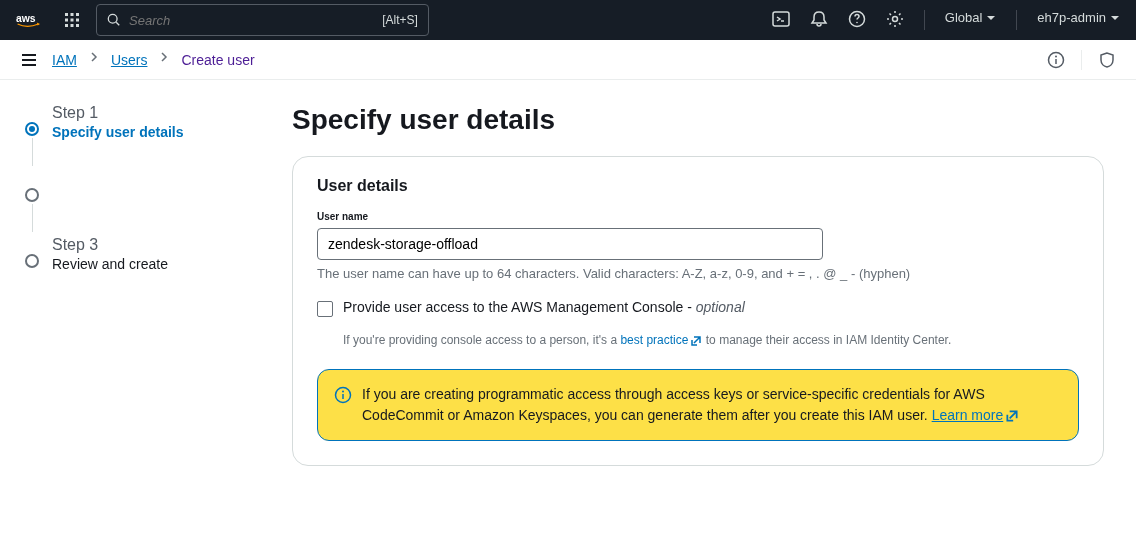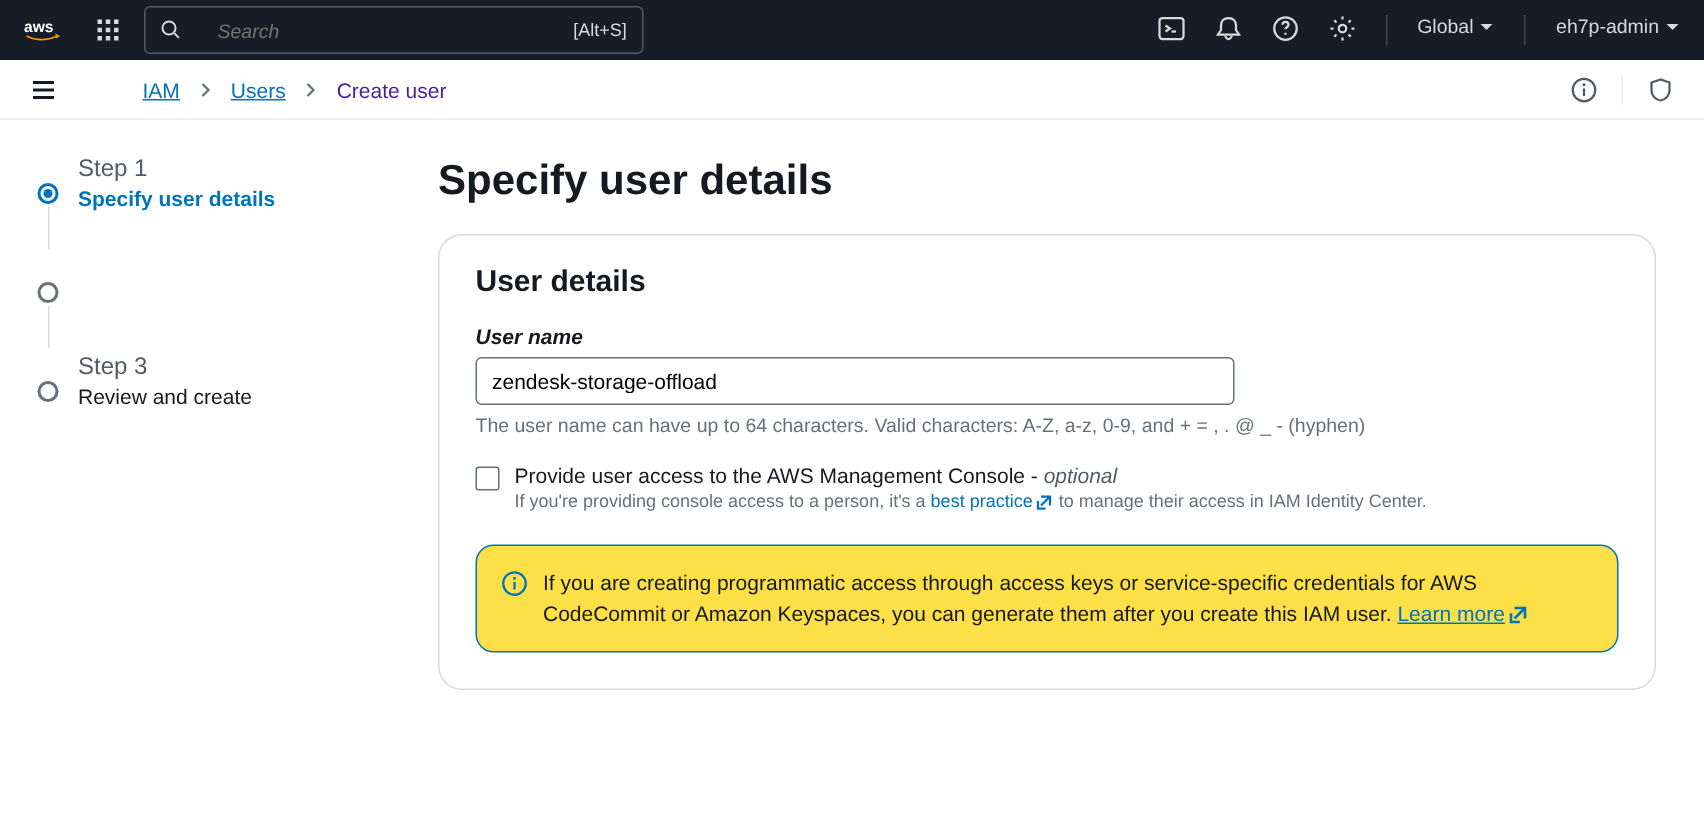--- a/index.html
+++ b/index.html
@@ -3,35 +3,35 @@
   <meta charset="utf-8">
   <style>
     * { margin: 0; padding: 0; box-sizing: border-box; }
     body { font-family: "Amazon Ember", "Helvetica Neue", Arial, sans-serif; font-size: 14px; color: #16191f; background: #fff; }
     
     
     .top-nav { background: #161d26; height: 40px; display: flex; align-items: center; padding: 0 16px; gap: 16px; }
     .aws-logo { color: #fff; font-weight: bold; font-size: 16px; display: flex; align-items: center; }
     .aws-logo svg { width: 32px; height: 20px; }
     .grid-icon { color: #d5dbdb; cursor: pointer; display: flex; }
-    .search-bar { flex: 1; max-width: 540px; display: flex; align-items: center; background: transparent; border: 1px solid #545b64; border-radius: 4px; padding: 15px 10px; height: 28px; gap: 16px; }
+    .search-bar { flex: 1; max-width: 540px; display: flex; align-items: center; background: transparent; border: 1px solid #545b64; border-radius: 4px; padding: 15px 10px; height: 28px; }
     .search-bar svg { width: 14px; height: 14px; color: #d5dbdb; }
     .search-input { flex: 1; background: transparent; border: none; outline: none; color: #d5dbdb; margin-left: 8px; font-style: italic; font-size: 13px; }
     .search-shortcut { color: #d5dbdb; font-size: 12px; }
     .nav-spacer { flex: 1; }
     .nav-icons { display: flex; gap: 20px; align-items: flex-start; }
     .nav-icon { color: #d5dbdb; cursor: pointer; display: flex; align-items: center; }
     .nav-divider { width: 1px; height: 20px; background: #414750; }
     .nav-text { color: #d5dbdb; font-size: 13px; cursor: pointer; display: flex; align-items: center; gap: 4px; }
     
     
     .breadcrumb-bar { height: 40px; border-bottom: 1px solid #eaeded; display: flex; align-items: center; padding: 0 20px; justify-content: space-between; }
     .breadcrumb-left { display: flex; align-items: center; gap: 14px; }
     .hamburger { cursor: pointer; display: flex; }
-    .breadcrumbs { display: flex; align-items: center; gap: 12px; margin-left: 43px; }
+    .breadcrumbs { display: flex; gap: 12px; }
     .breadcrumb-link { color: #0073bb; text-decoration: underline; cursor: pointer; font-size: 14px; }
     .breadcrumb-sep { color: #687078; display: flex; }
     .breadcrumb-current { color: #4c1d95; font-size: 14px; }
     .breadcrumb-right { display: flex; align-items: center; gap: 16px; }
     .breadcrumb-icon { color: #545b64; cursor: pointer; display: flex; }
     .bc-divider { width: 1px; height: 20px; background: #eaeded; }
     
     
     .main { display: flex; padding: 24px 16px; gap: 36px; }
     
@@ -46,32 +46,32 @@
     .step-content { padding-bottom: 12px; }
     .step-label { font-size: 16px; color: #545b64; }
     .step-title { font-size: 14px; color: #16191f; margin-top: 2px; }
     .step-title.active { color: #0073bb; font-weight: 700; }
     
     
     .content { flex: 1; max-width: 812px; }
     .page-title { font-size: 28px; font-weight: 700; margin-bottom: 20px; }
     
     .panel { border: 1px solid #d5dbdb; border-radius: 16px; padding: 20px 24px 24px; }
-    .panel-title { font-size: 20px; font-weight: 700; margin-bottom: 16px; }
-    
-    .field-label { font-size: 14px; font-weight: 700; margin-bottom: 6px; font-style: italic; }
+    .panel-title { font-size: 16px; font-weight: 700; margin-bottom: 16px; }
+    
+    .field-label { font-size: 10px; font-weight: 700; margin-bottom: 6px; }
     .text-input { width: 100%; max-width: 506px; padding: 4px 10px; border: 1px solid #687078; border-radius: 4px; font-size: 14px; height: 32px; }
     .field-hint { font-size: 13px; color: #687078; margin-top: 6px; }
     
     .checkbox-row { display: flex; gap: 10px; margin-top: 18px; align-items: flex-start; }
     .checkbox { width: 16px; height: 16px; border: 1px solid #687078; border-radius: 2px; flex-shrink: 0; margin-top: 2px; cursor: pointer; }
     .checkbox-content { flex: 1; }
     .checkbox-label { font-size: 14px; }
     .optional { font-style: italic; color: #545b64; }
-    .checkbox-hint { font-size: 12px; color: #687078; margin-top: 0; line-height: 1.5; }
+    .checkbox-hint { font-size: 12px; color: #687078; margin-top: 16px; line-height: 1.5; }
     .inline-link { color: #0073bb; }
     .ext-icon { display: inline-flex; vertical-align: middle; margin-left: 2px; }
     
     .info-box { border: 1px solid #0073bb; border-radius: 12px; background: #fde047; padding: 14px 16px; margin-top: 20px; display: flex; gap: 10px; align-items: flex-start; }
     .info-icon { color: #0073bb; flex-shrink: 0; margin-top: 2px; }
     .info-text { font-size: 14px; line-height: 1.5; }
     .learn-more { color: #0073bb; text-decoration: underline; cursor: pointer; }
     
     .actions { display: flex; justify-content: flex-end; gap: 12px; margin-top: 24px; align-items: center; }
     .btn-cancel { background: transparent; border: none; color: #0073bb; font-weight: 700; font-size: 14px; cursor: pointer; padding: 8px 16px; }

